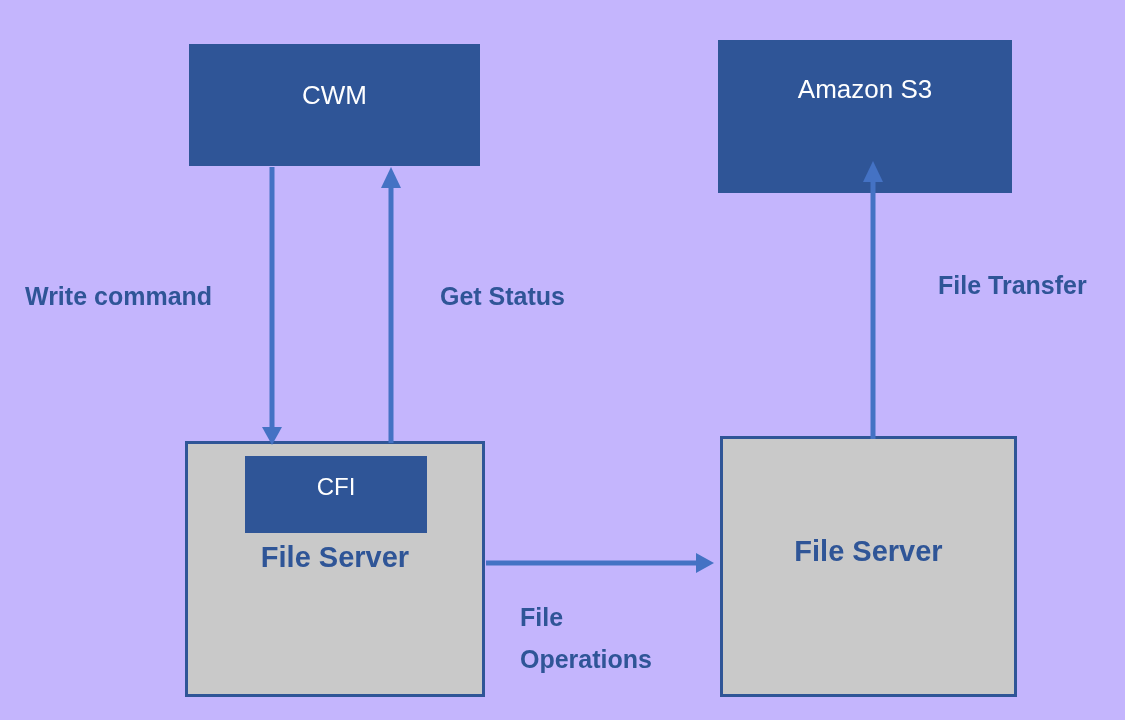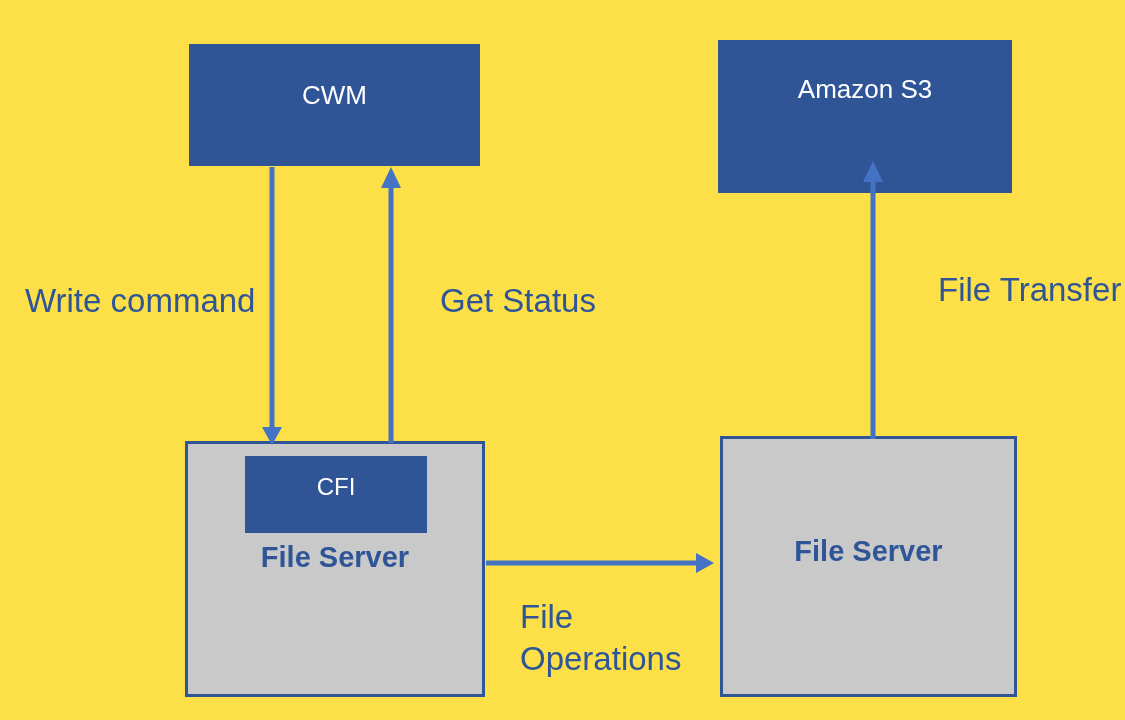--- a/index.html
+++ b/index.html
@@ -1,20 +1,20 @@
 <!DOCTYPE html>
 <html><head>
 <meta charset="utf-8">
 <style>
   html, body { margin: 0; padding: 0; background: #ffffff; }
   .canvas {
     position: relative;
     width: 1125px;
     height: 720px;
-    background: #fde047;
+    background: #c4b5fd;
     font-family: "Liberation Sans", sans-serif;
     overflow: hidden;
   }
   .node {
     position: absolute;
     box-sizing: border-box;
     display: flex;
     justify-content: center;
   }
   .node.blue {
@@ -62,23 +62,24 @@
     position: absolute;
     left: 0; top: 0;
     width: 1125px;
     height: 720px;
     pointer-events: none;
   }
   .arrow-line { stroke: var(--arrow, #4472C4); stroke-width: 5; }
   .arrow-head { fill: var(--arrow, #4472C4); }
   .edge-label {
     position: absolute;
-    font-size: 33px;
+    font-size: 25px;
     color: var(--label-text, #2F5597);
     white-space: nowrap;
+    font-weight: bold;
   }
   #label-file-operations {
     white-space: normal;
     width: 170px;
     line-height: 42px;
   }
 </style>
 </head>
 <body>
 

